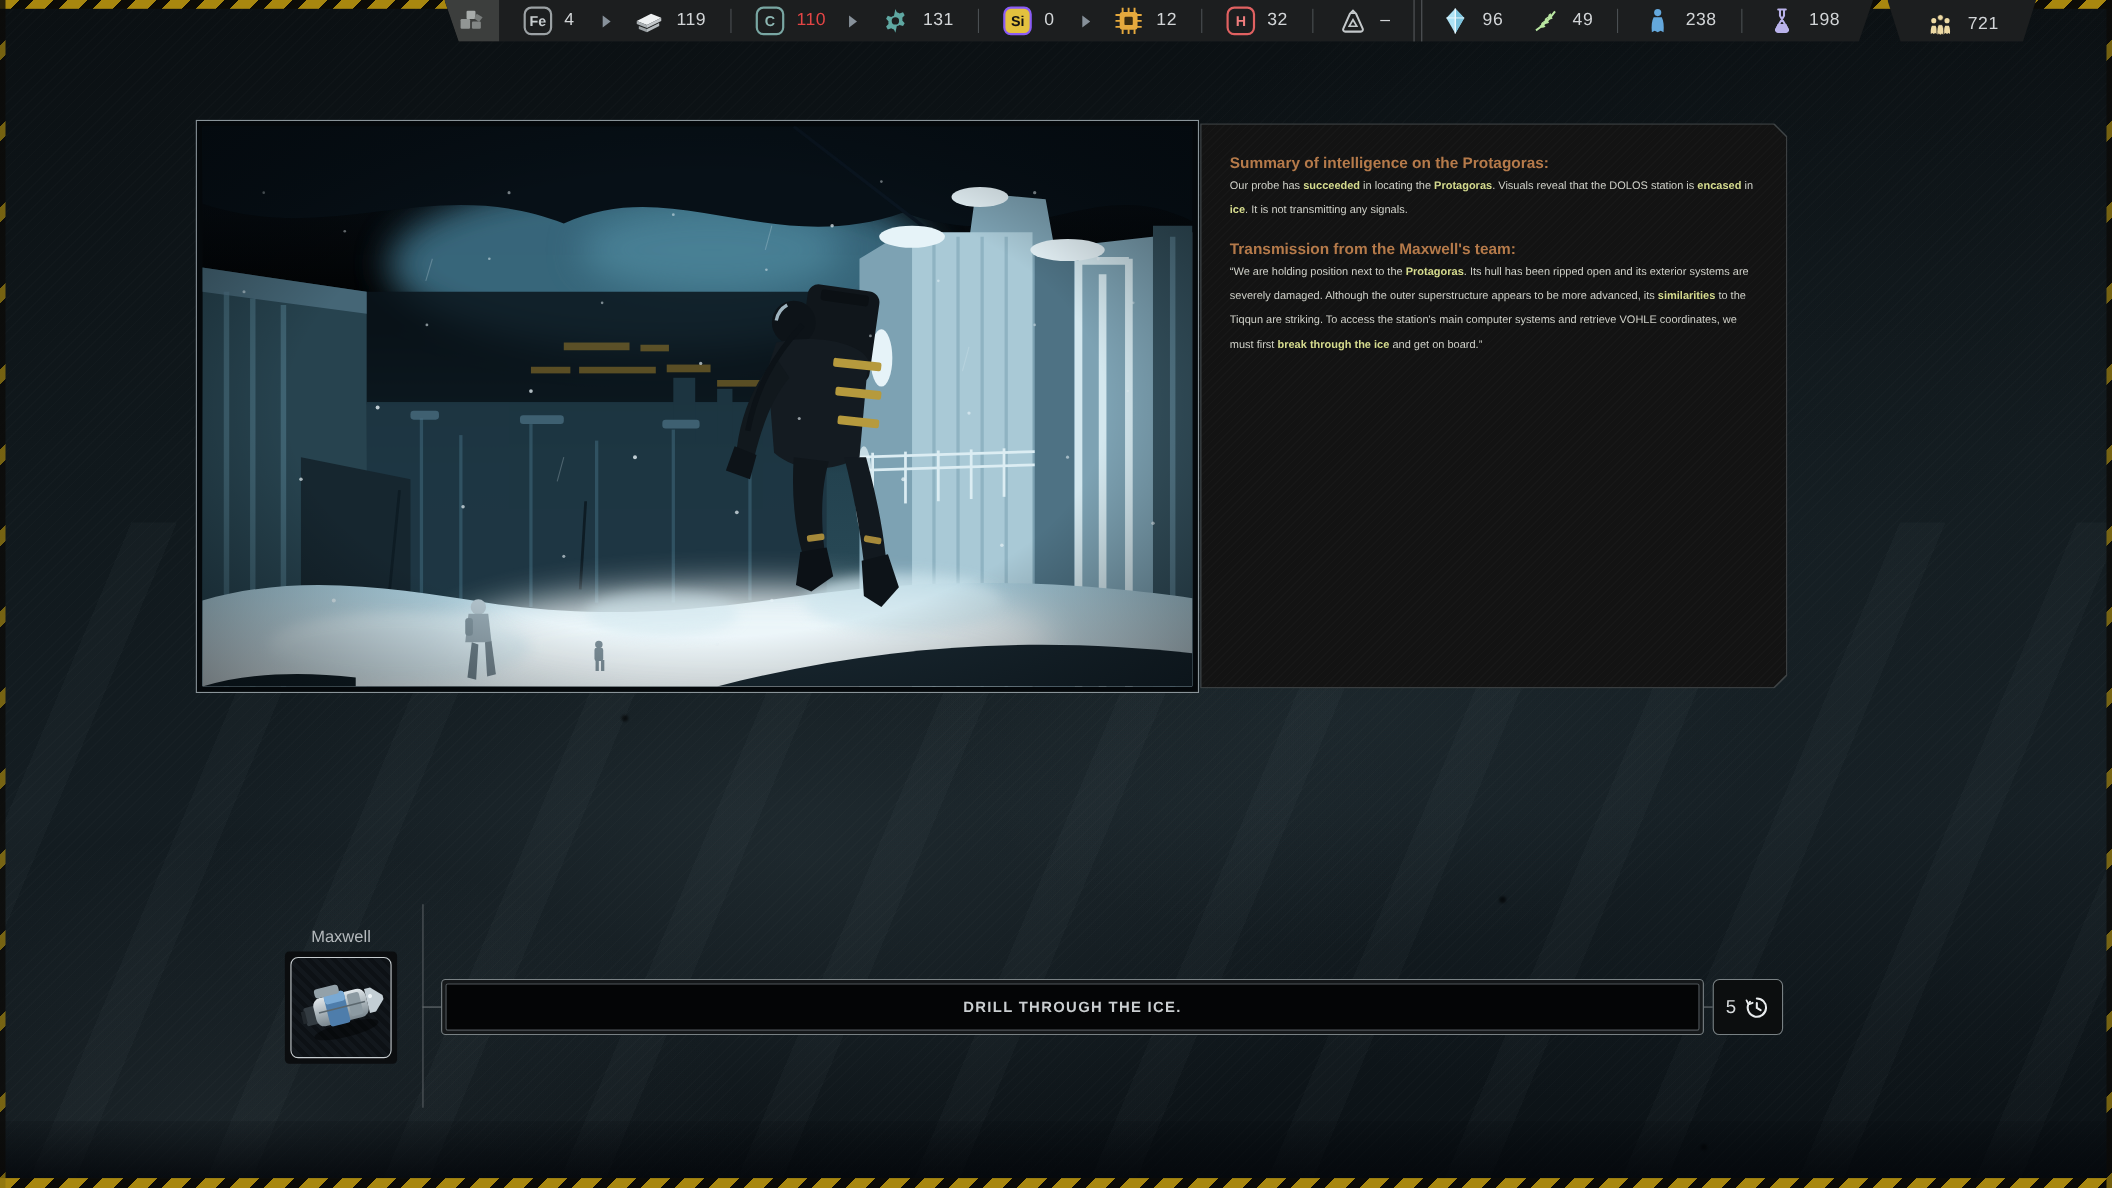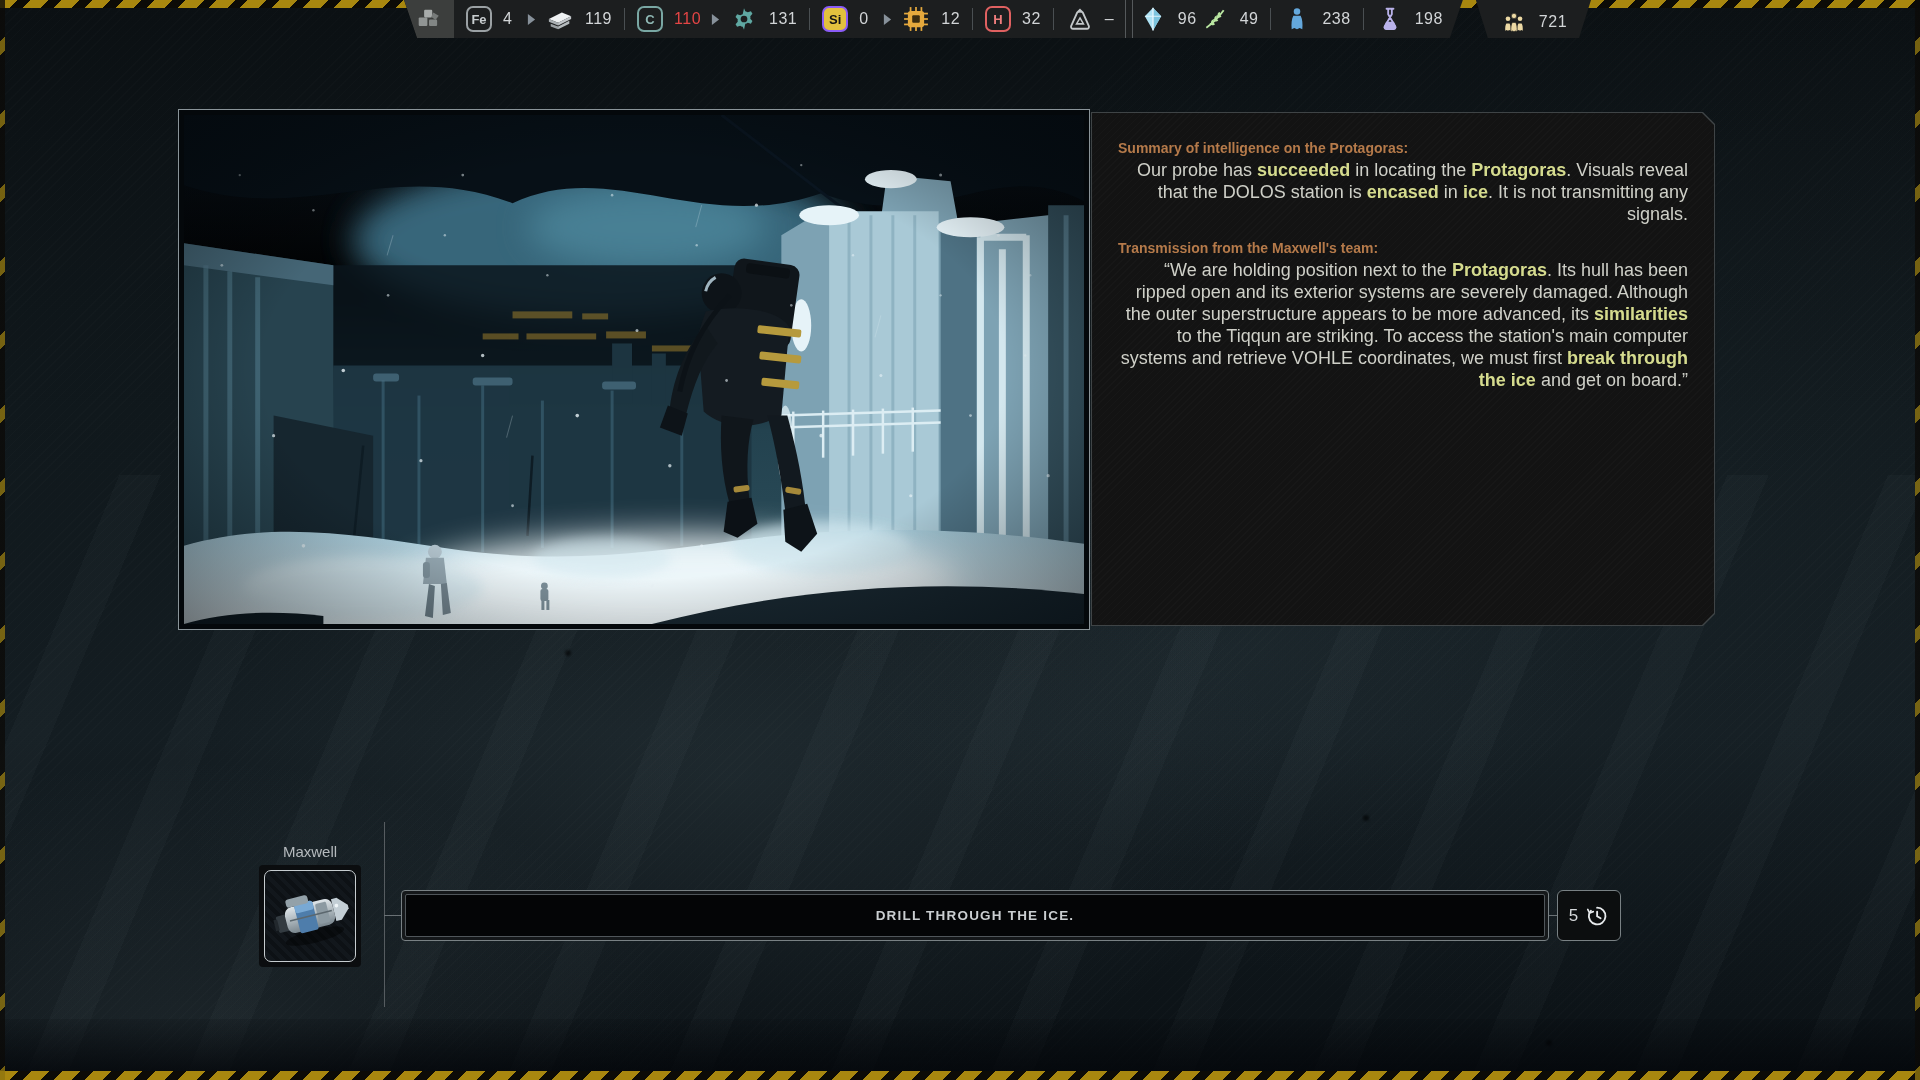--- a/index.html
+++ b/index.html
@@ -27,21 +27,21 @@
   .bottomband{position:absolute;left:0;bottom:9px;width:1920px;height:52px;background:linear-gradient(180deg,rgba(4,8,12,.15),rgba(4,7,11,.82));pointer-events:none;}
 
   
   .topbar{position:absolute;left:404px;top:0;height:38px;display:flex;align-items:stretch;}
   .tb-sec{display:flex;align-items:center;background:#1c1e1f;}
   .tb-main{clip-path:polygon(0 0,100% 0,calc(100% - 13px) 100%,13px 100%);padding:0 18px 0 0;}
   .tb-pop{margin-left:13px;clip-path:polygon(0 0,100% 0,calc(100% - 12px) 100%,12px 100%);padding:2px 22px;align-items:flex-end;}
   .stocksbtn{align-self:stretch;display:flex;align-items:center;justify-content:center;width:50px;background:#3c3e3d;
     clip-path:polygon(0 0,100% 0,100% 100%,13px 100%);cursor:pointer;margin-right:10px;}
   .stocksbtn svg{width:26px;height:26px;opacity:.9;}
-  .res{display:flex;align-items:center;margin:0 2px;}
+  .res{display:flex;align-items:center;margin:0 12px;}
   .ricon{display:flex;width:28px;height:28px;align-items:center;justify-content:center;}
   .ricon svg{width:26px;height:26px;}
   .rval{margin-left:11px;font-size:16px;color:#d2d5d7;letter-spacing:.5px;min-width:14px;}
   .badge{display:flex;align-items:center;justify-content:center;width:26px;height:26px;border-radius:7px;font-size:13px;font-weight:bold;box-sizing:border-box;}
   .v-grey{border:2px solid #9ba1a4;color:#c8cdcf;}
   .v-teal{border:2px solid #79a7a3;color:#8fb8b4;}
   .v-yellow{background:#e3c13e;color:#141414;border:2px solid #8b5cf6;}
   .v-red{border:2px solid #e06161;color:#ef7d7d;}
   .rarrow{display:flex;margin:0 8px;}
   .rsep{width:1px;height:22px;background:#4a4f52;margin:0 10px;}
@@ -49,29 +49,29 @@
 
   
   .titlebar{position:absolute;left:558px;top:57px;width:806px;height:44px;background:#0b0d0e;border:2px solid #6f7578;border-radius:9px;box-sizing:border-box;display:flex;align-items:center;justify-content:center;}
   .titletext{font-variant-caps:small-caps;letter-spacing:3px;font-size:21px;color:#d6dadc;}
   .closebtn{position:absolute;right:5px;top:3px;width:36px;height:34px;border:2px solid #b9bfc2;display:flex;align-items:center;justify-content:center;cursor:pointer;background:#0b0d0e;}
   .closebtn svg{width:22px;height:22px;}
 
   .imgpanel{position:absolute;left:178px;top:109px;width:912px;height:521px;box-sizing:border-box;border:1px solid #8a9499;background:#04080b;padding:5px;}
   .imgpanel svg{display:block;width:900px;height:509px;}
 
-  .textpanel{position:absolute;left:1091px;top:112px;width:624px;height:514px;background:#3f4446;
+  .textpanel{position:absolute;left:1091px;top:112px;width:534px;height:514px;background:#3f4446;
     clip-path:polygon(0 0,calc(100% - 12px) 0,100% 12px,100% calc(100% - 12px),calc(100% - 12px) 100%,0 100%);}
   .textinner{position:absolute;inset:1px;background:#131313;
     clip-path:polygon(0 0,calc(100% - 12px) 0,100% 12px,100% calc(100% - 12px),calc(100% - 12px) 100%,0 100%);
     background-image:repeating-linear-gradient(135deg, rgba(255,255,255,.014) 0 1px, transparent 1px 5px);
     padding:24px 26px;box-sizing:border-box;}
   .pblock{margin-bottom:12px;}
   .phead{color:#b57a4a;font-weight:bold;font-size:14px;line-height:22px;}
-  .ptext{color:#cfd0c8;font-size:18px;line-height:22px;text-align:right;}
+  .ptext{color:#cfd0c8;font-size:10px;line-height:22px;}
   .ptext .hl{color:#d5db8e;font-weight:bold;}
 
   
   .shipname{position:absolute;left:259px;top:843px;width:102px;text-align:center;color:#b5babd;font-size:15px;}
   .shipcard{position:absolute;left:259px;top:865px;width:102px;height:102px;background:#0b0d0f;border-radius:4px;display:flex;align-items:center;justify-content:center;}
   .shipcard .inner{width:92px;height:92px;border:1px solid #c6cccf;border-radius:7px;box-sizing:border-box;
     background:repeating-linear-gradient(45deg,#0d1115 0 4px,#12171c 4px 8px);overflow:hidden;}
   .vline{position:absolute;left:384px;top:822px;width:1px;height:185px;background:#565c60;}
   .hconn{position:absolute;height:1px;background:#6a7175;}
   .actionbtn{position:absolute;left:401px;top:890px;width:1148px;height:51px;box-sizing:border-box;border:1px solid #798184;border-radius:4px;background:#15181a;padding:3px;cursor:pointer;}

